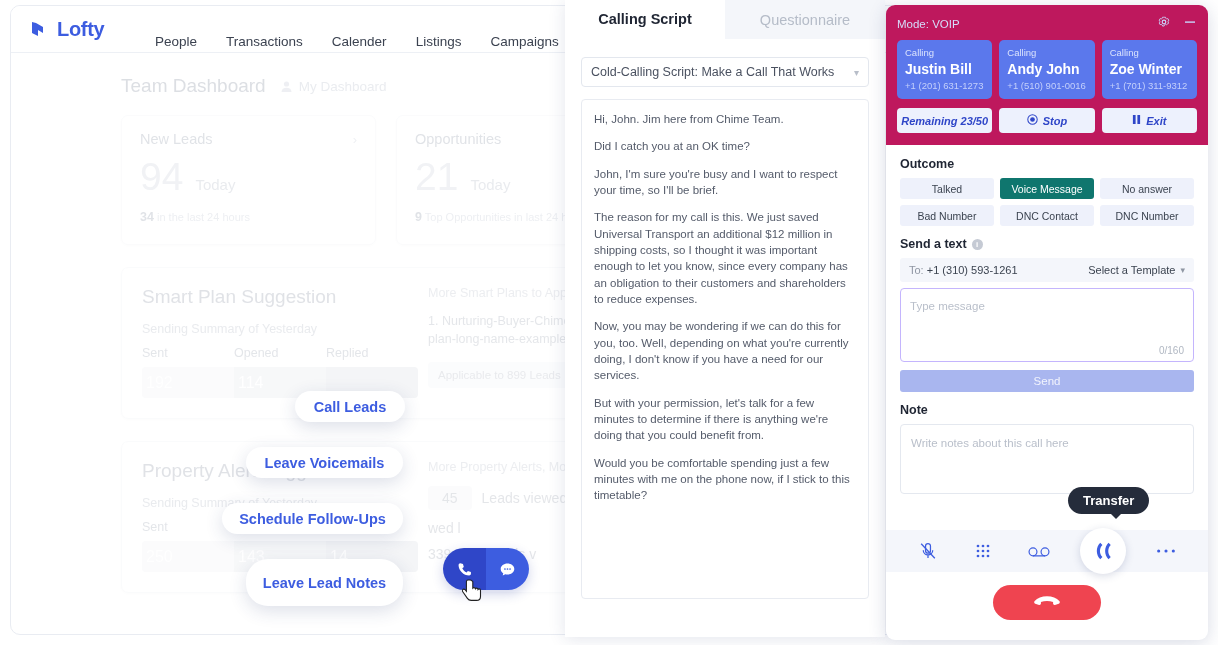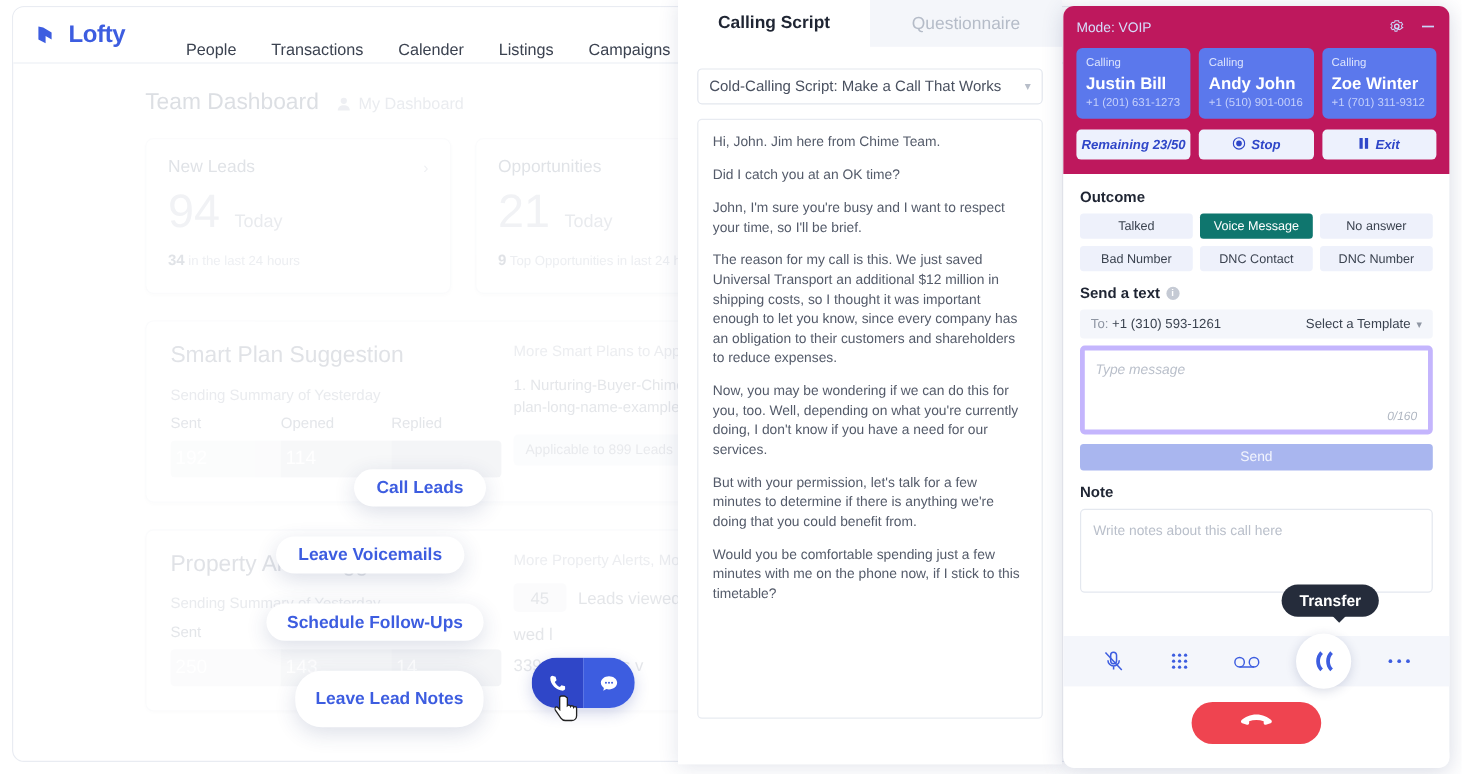--- a/index.html
+++ b/index.html
@@ -71,21 +71,21 @@
   .alert-lbl{ font-size:14px; color:#a9afba; white-space:nowrap; }
 
   
   .float-pill{
     position:absolute; background:#fff; border-radius:22px;
     box-shadow:0 5px 18px rgba(40,55,110,.16);
     color:#3d5de0; font-weight:bold; font-size:14.5px;
     display:flex; align-items:center; justify-content:center; cursor:pointer;
   }
   #pill-call{ left:284px; top:385px; width:110px; height:31px; }
-  #pill-vm{   left:219px; top:441px; width:157px; height:31px; }
+  #pill-vm{   left:235px; top:441px; width:157px; height:31px; }
   #pill-sched{left:211px; top:497px; width:181px; height:31px; }
   #pill-notes{left:235px; top:553px; width:157px; height:47px; }
 
   
   .capsule{
     position:absolute; left:432px; top:542px; width:86px; height:42px;
     border-radius:21px; overflow:hidden; display:flex; cursor:pointer;
     box-shadow:0 4px 12px rgba(40,60,160,.22);
   }
   .capsule .c1{ width:43px; background:#2f46c8; display:flex; align-items:center; justify-content:center; }
@@ -152,22 +152,22 @@
   .oc.sel{ background:#0f766e; color:#fff; }
 
   .to-row{
     margin-top:4px; background:#f4f6fb; border-radius:3px; height:24px;
     display:flex; align-items:center; justify-content:space-between; padding:0 9px;
     font-size:11px; color:#3b4350;
   }
   .to-row .lbl{ color:#8f96a3; }
   .tmpl{ display:flex; align-items:center; gap:5px; color:#3b4350; cursor:pointer; }
   .msgbox{
-    margin-top:6px; border:4px solid #c4b5fd; border-radius:4px; height:74px;
-    padding:7px 9px; position:relative;font-style:italic;
+    margin-top:6px; border:1px solid #c4b5fd; border-radius:4px; height:74px;
+    padding:7px 9px; position:relative;
   }
   .msgbox .ph{ font-size:11.5px; color:#b9bfca; }
   .msgbox .cnt{ position:absolute; right:9px; bottom:5px; font-size:10px; color:#b0b7c2; }
   .send-btn{
     margin-top:8px; height:22px; background:#a9b6ef; border-radius:3px;
     display:flex; align-items:center; justify-content:center;
     color:#f2f4fd; font-size:11.5px; cursor:pointer;
   }
   .notebox{
     margin-top:6px; border:1px solid #e4e8ef; border-radius:4px; height:70px; padding:8px 10px;

